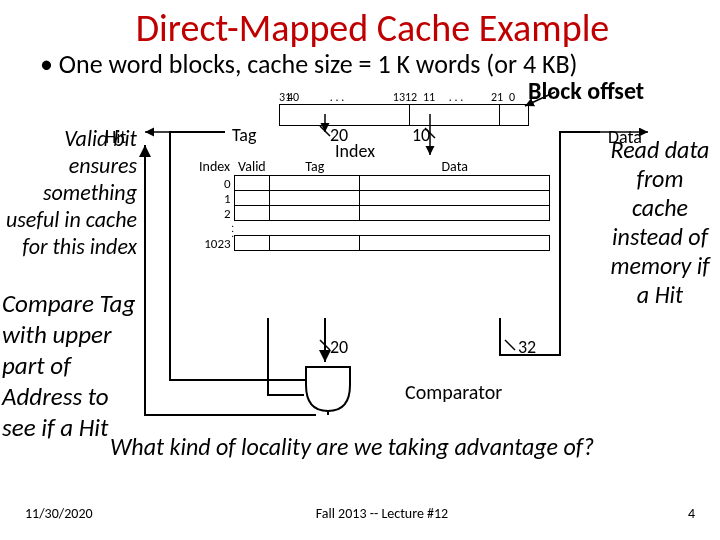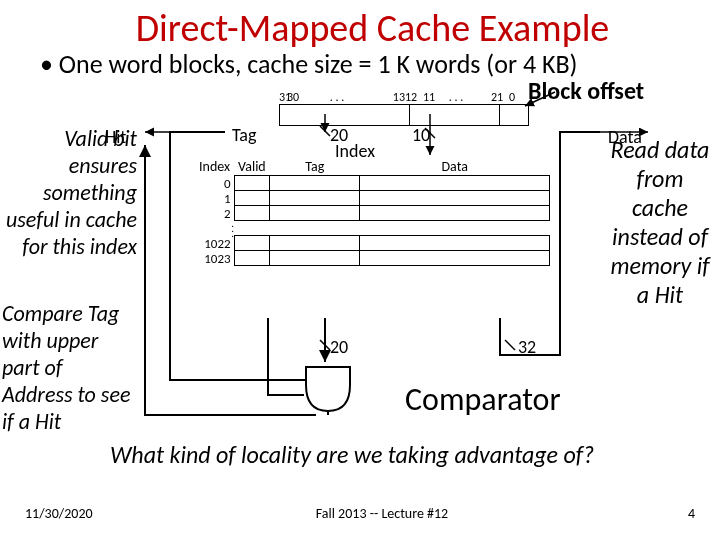--- a/index.html
+++ b/index.html
@@ -8,58 +8,58 @@
   .bullet { position: absolute; top: 48px; left: 40px; font-size: 26px; }
   .blockoffset { position: absolute; top: 76px; left: 528px; font-size: 24px; font-weight: bold; }
   .addr { position: absolute; top: 90px; left: 279px; width: 250px; }
   .addr-labels { display: flex; font-size: 12px; }
   .addr-labels span { display: inline-block; }
   .addr-box { display: flex; border: 1.5px solid #000; height: 22px; }
   .addr-seg-tag { width: 130px; border-right: 1.5px solid #000; }
   .addr-seg-index { width: 90px; border-right: 1.5px solid #000; }
   .addr-seg-bo { width: 28px; }
   .note1 { position: absolute; top: 125px; left: 2px; width: 135px; font-size: 22px; font-style: italic; text-align: right; }
-  .note2 { position: absolute; top: 300px; left: 2px; width: 135px; font-size: 22px; font-style: italic; text-align: left; }
+  .note2 { position: absolute; top: 288px; left: 2px; width: 135px; font-size: 25px; font-style: italic; text-align: left; }
   .note3 { position: absolute; top: 135px; right: 10px; width: 100px; font-size: 24px; font-style: italic; text-align: center; }
   .hit-label { position: absolute; top: 126px; left: 105px; font-size: 18px; }
   .data-label { position: absolute; top: 126px; left: 608px; font-size: 18px; }
   .tag-label { position: absolute; top: 124px; left: 232px; font-size: 18px; }
   .twenty-a { position: absolute; top: 124px; left: 330px; font-size: 18px; }
   .ten-a { position: absolute; top: 124px; left: 412px; font-size: 18px; }
   .index-label { position: absolute; top: 140px; left: 335px; font-size: 18px; }
   .twenty-b { position: absolute; top: 336px; left: 330px; font-size: 18px; }
   .thirtytwo { position: absolute; top: 336px; left: 518px; font-size: 18px; }
   .eq { position: absolute; top: 358px; left: 330px; font-size: 20px; font-weight: bold; background:#fff; padding:0 2px;}
-  .comp { position: absolute; top: 380px; left: 405px; font-size: 32px; }
+  .comp { position: absolute; top: 380px; left: 405px; font-size: 20px; }
   .ctable { position: absolute; top: 158px; left: 195px; }
   .ctable th { font-size: 14px; font-weight: normal; padding: 0 4px; }
   .ctable td.idx { font-size: 13px; text-align: right; padding-right: 3px; border: none; }
   .ctable td.valid { width: 25px; height: 14px; border: 1.5px solid #000; }
   .ctable td.tagc { width: 90px; border: 1.5px solid #000; }
   .ctable td.datac { width: 190px; border: 1.5px solid #000; }
   .ctable td.dots { font-size: 11px; text-align: right; line-height: 5px; border: none; }
   .ctable table { border-collapse: collapse; }
-  .question { position: absolute; top: 432px; left: 110px; font-size: 24px; font-style: italic; margin-top: 8px; }
+  .question { position: absolute; top: 432px; left: 110px; font-size: 24px; font-style: italic; }
   .footer-date { position: absolute; bottom: 18px; left: 25px; font-size: 14px; }
   .footer-mid { position: absolute; bottom: 18px; left: 0; width: 720px; text-align: center; font-size: 14px; padding-left: 44px; }
   .footer-num { position: absolute; bottom: 18px; right: 25px; font-size: 14px; }
   svg.lines { position: absolute; top: 0; left: 0; pointer-events: none; }
   .gate { position:absolute; top:365px; left:300px; width:56px; height:50px; }
 </style>
 </head>
 <body>
 
 <div class="title">Direct-Mapped Cache Example</div>
 <div class="bullet">• One word blocks, cache size = 1 K words (or 4 KB)</div>
 <div class="blockoffset">Block offset</div>
 
 <div class="addr">
   <div class="addr-labels">
     <span style="width:8px">31</span>
-    <span style="width:20px">30</span>
+    <span style="width:20px">40</span>
     <span style="width:60px;text-align:center">. . .</span>
     <span style="width:38px;text-align:right">13</span>
     <span style="width:18px">12</span>
     <span style="width:18px">11</span>
     <span style="width:30px;text-align:center">. . .</span>
     <span style="width:26px;text-align:right">2</span>
     <span style="width:12px">1</span>
     <span style="width:12px">0</span>
   </div>
   <div class="addr-box">
@@ -123,26 +123,20 @@
           <td></td>
           <td></td>
         </tr>
   <tr>
           <td class="dots">.</td>
           <td></td>
           <td></td>
           <td></td>
         </tr>
   <tr>
-          <td class="idx">1022</td>
-          <td class="valid"></td>
-          <td class="tagc"></td>
-          <td class="datac"></td>
-        </tr>
-  <tr>
           <td class="idx">1023</td>
           <td class="valid"></td>
           <td class="tagc"></td>
           <td class="datac"></td>
         </tr>
 </tbody>
     </table>
 </div>
 
 <svg class="lines" width="720" height="540">

